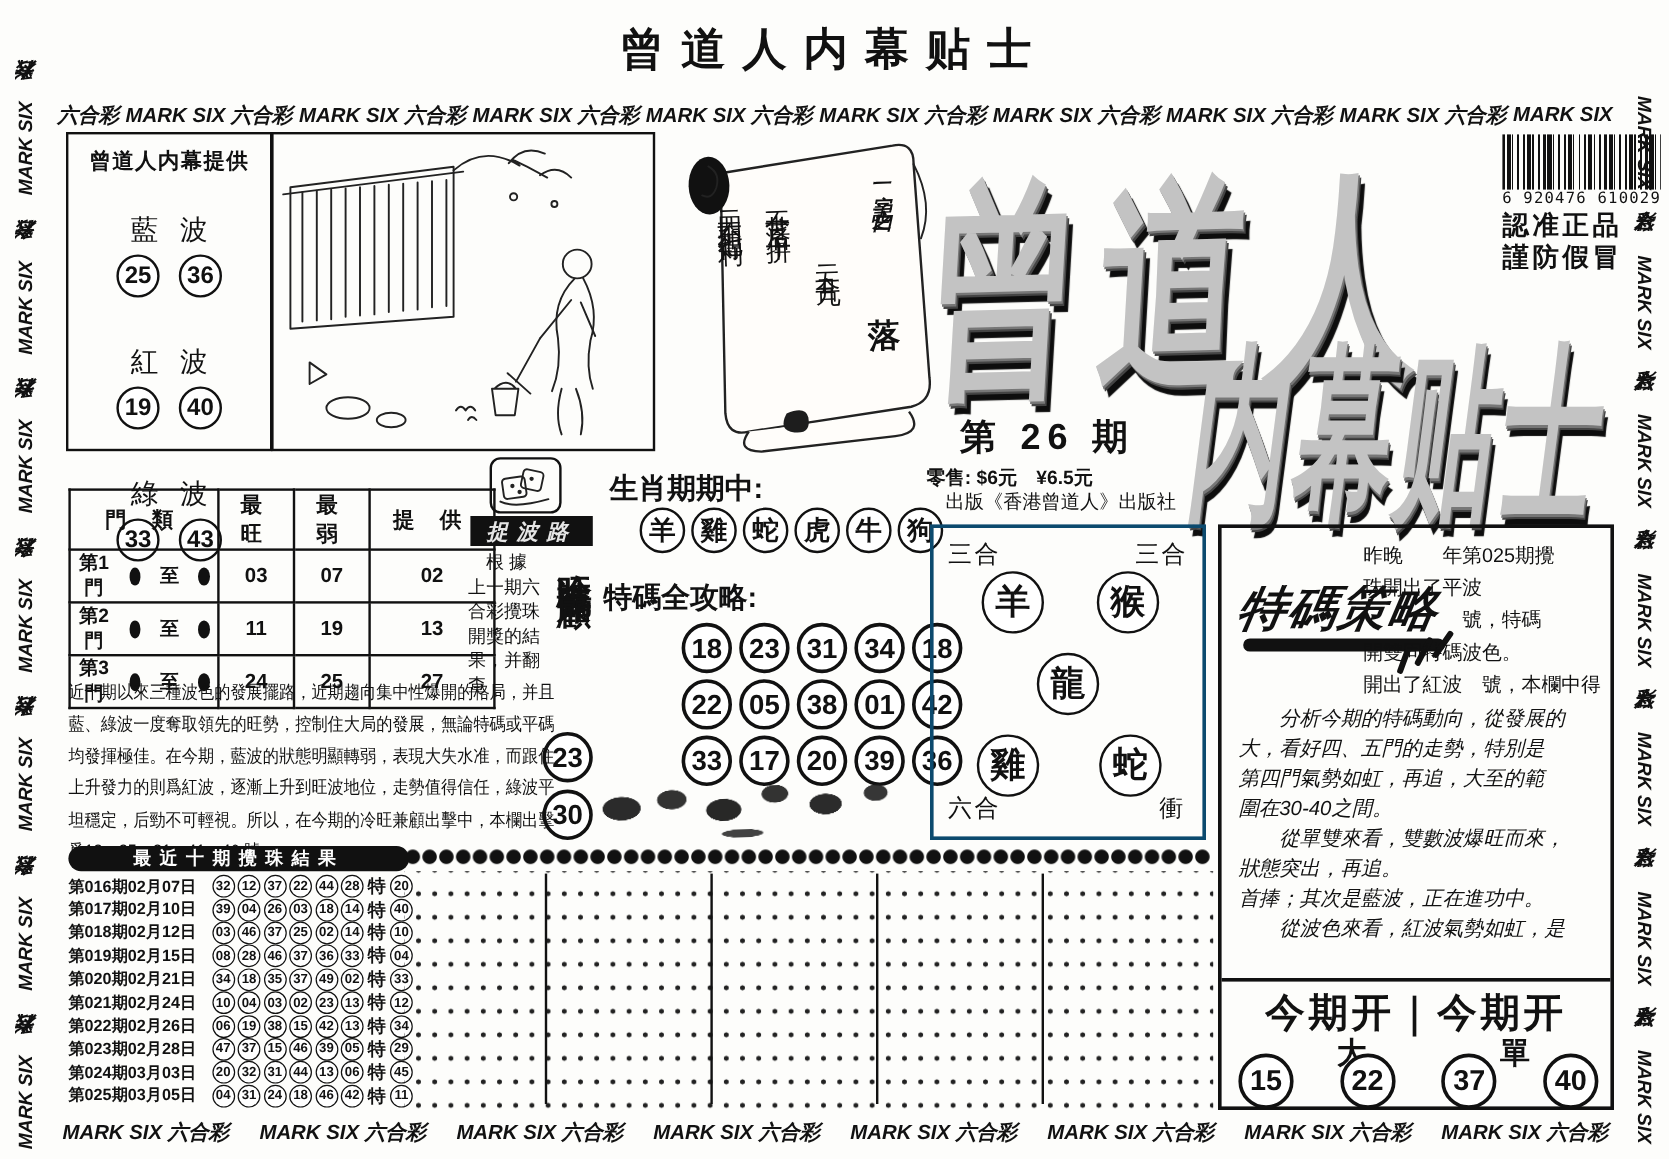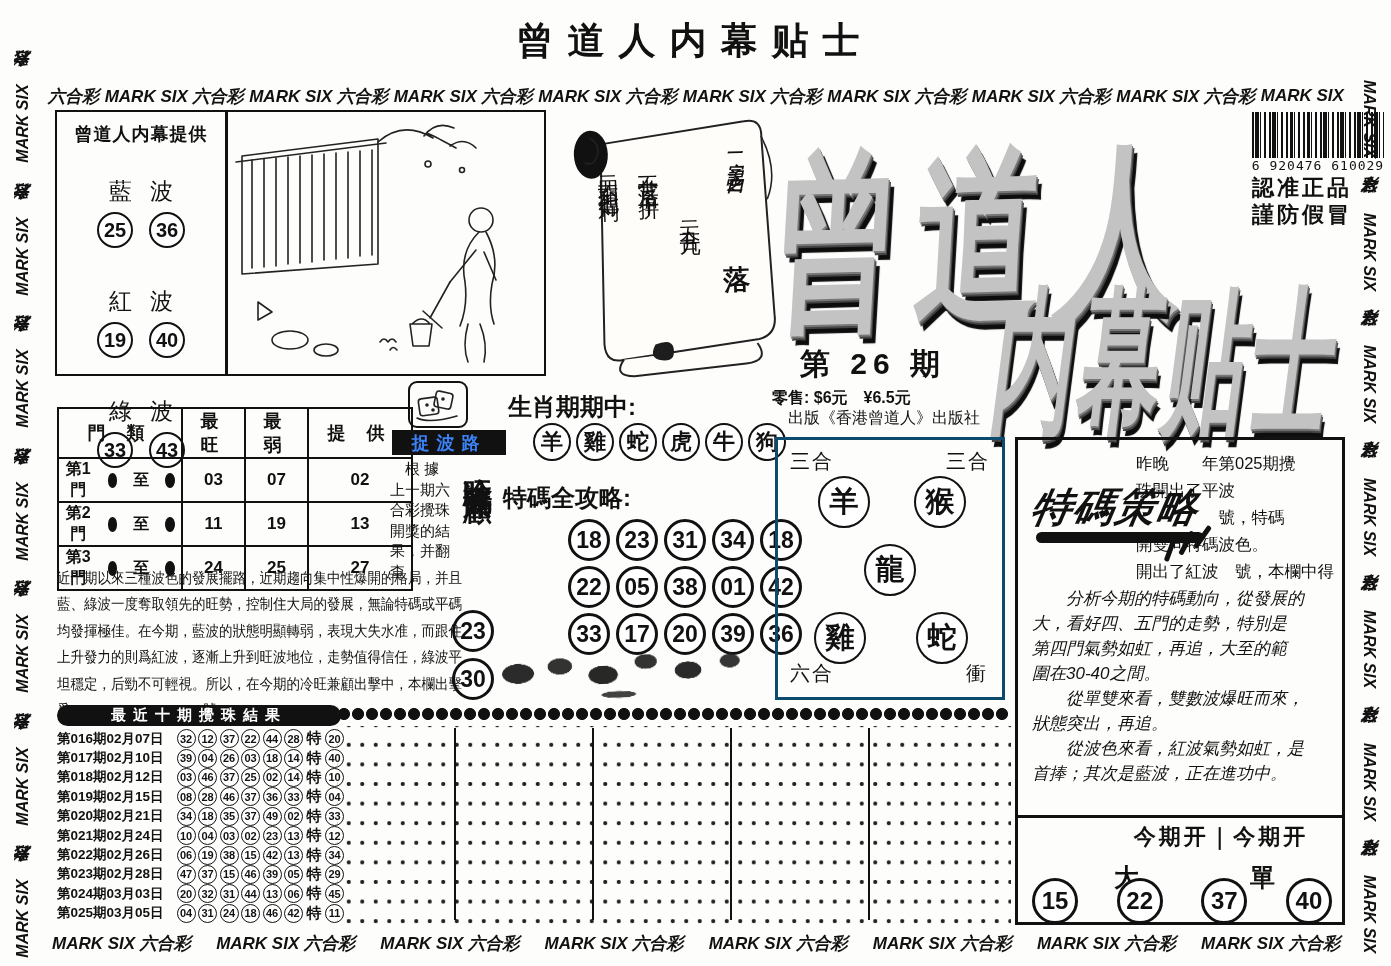--- a/index.html
+++ b/index.html
@@ -78,22 +78,22 @@
   #gate-table th { font-size:18px; font-weight:bold; letter-spacing:8px; }
   #gate-table td { font-size:17px; font-weight:bold; }
   #gate-table td.nums { width:63px; font-family:"Liberation Sans", sans-serif; }
   #gate-table td.offer { width:104px; }
   .gate-label { display:flex; align-items:center; gap:16px; justify-content:center; font-size:16px; }
   .gdot { width:15px; height:15px; background:#111; border-radius:50%; display:inline-block; }
 
   
   #catch-icon { left:408px; top:381px; width:60px; height:47px; border:2.5px solid #111; border-radius:9px;
     display:flex; align-items:center; justify-content:center; }
-  #catch-bar { left:392px; top:430px; width:114px; height:25px; background:#111; color:#3b82f6;
-    display:flex; align-items:center; justify-content:center; font-size:18px; font-weight:bold; letter-spacing:7px; }
+  #catch-bar { left:392px; top:430px; width:102px; height:25px; background:#111; color:#e5e5e5;
+    display:flex; align-items:center; justify-content:center; font-size:18px; font-weight:bold; letter-spacing:7px;font-style:italic; }
   #intro-lines { left:390px; top:459px; width:72px; font-size:15px; line-height:20.5px; }
   #slogan { left:458px; top:455px; writing-mode:vertical-rl; font-size:29px; font-weight:900; letter-spacing:3px; }
   #catch-nums { left:452px; top:610px; display:flex; flex-direction:column; gap:6px; }
 
   
   #analysis-lines { left:57px; top:565px; width:450px; font-size:15px; line-height:26.4px;
     transform:scaleX(0.9); transform-origin:left top; white-space:pre; }
 
   
   #results-header { left:57px; top:705px; width:284px; height:21px; background:#111; color:#fff;
@@ -140,21 +140,21 @@
   
   #strategy-box { left:1015px; top:437px; width:330px; height:488px; border:3.5px solid #111; }
   #strategy-logo { position:absolute; left:14px; top:40px; font-size:40px; font-weight:900; font-style:italic;
     letter-spacing:2px; transform:skewX(-10deg); }
   #strategy-banner { position:absolute; left:18px; top:92px; width:168px; height:11px; background:#111; border-radius:6px; }
   .banner-tick { position:absolute; background:#111; width:5px; height:26px; border-radius:2px; }
   #wrap-lines { position:absolute; left:118px; top:10px; width:208px; font-size:16.5px; line-height:27px; white-space:pre; }
   #body-lines { position:absolute; left:14px; top:146px; width:306px; font-size:17px; line-height:25px; white-space:pre;font-style:italic; }
   #strategy-divider { position:absolute; left:0; top:375px; width:100%; height:2.5px; background:#111; }
   #result-title { position:absolute; left:0; top:382px; width:100%; text-align:center;
-    font-size:22px; font-weight:900; letter-spacing:3px;margin-left:41px; }
+    font-size:33px; font-weight:900; letter-spacing:3px; }
   #result-label-big { position:absolute; left:96px; top:421px; font-size:25px; font-weight:bold; }
   #result-label-odd { position:absolute; left:232px; top:421px; font-size:25px; font-weight:bold; }
   #final-nums { position:absolute; left:14px; top:438px; width:300px; display:flex; justify-content:space-between; }
 
   svg .ln { fill:none; stroke:#222; stroke-width:1.6; stroke-linecap:round; stroke-linejoin:round; }
 </style>
 </head>
 <body>
 
 <div id="page">
@@ -411,21 +411,21 @@
     <div class="zcirc" style="left:138px;top:172px;">蛇</div>
   </div>
 
   <div id="strategy-box" class="abs">
     <div id="strategy-logo">特碼策略</div>
     <div id="strategy-banner"></div>
     <div class="banner-tick" style="left:150px;top:96px;transform:rotate(20deg);"></div>
     <div class="banner-tick" style="left:166px;top:90px;transform:rotate(28deg);"></div>
     <div class="banner-tick" style="left:182px;top:84px;transform:rotate(35deg);"></div>
     <div id="wrap-lines"><div>昨晚　　年第025期攪</div><div>珠開出了平波</div><div>　　　　　號，特碼</div><div>開雙同特碼波色。</div><div>開出了紅波　號，本欄中得</div></div>
-    <div id="body-lines"><div>　　分析今期的特碼動向，從發展的</div><div>大，看好四、五門的走勢，特別是</div><div>第四門氣勢如虹，再追，大至的範</div><div>圍在30-40之間。</div><div>　　從單雙來看，雙數波爆旺而來，</div><div>狀態突出，再追。</div><div>　　從波色來看，紅波氣勢如虹，是</div><div>首捧；其次是藍波，正在進功中。</div></div>
+    <div id="body-lines"><div>　　分析今期的特碼動向，從發展的</div><div>大，看好四、五門的走勢，特別是</div><div>第四門氣勢如虹，再追，大至的範</div><div>圍在30-40之間。</div><div>　　從單雙來看，雙數波爆旺而來，</div><div>狀態突出，再追。</div><div>首捧；其次是藍波，正在進功中。</div><div>　　從波色來看，紅波氣勢如虹，是</div></div>
     <div id="strategy-divider"></div>
     <div id="result-title">今期开｜今期开</div>
     <div id="result-label-big">大</div>
     <div id="result-label-odd">單</div>
     <div id="final-nums">
         <span class="circle c44">15</span>
         <span class="circle c44">22</span>
         <span class="circle c44">37</span>
         <span class="circle c44">40</span>
       </div>

